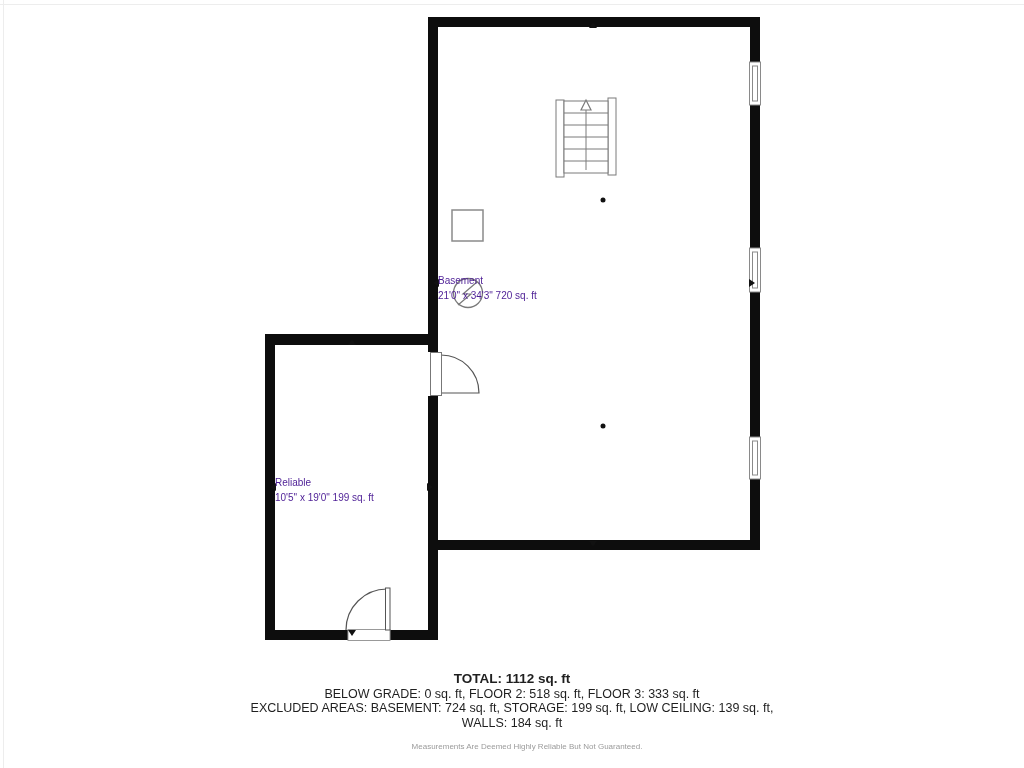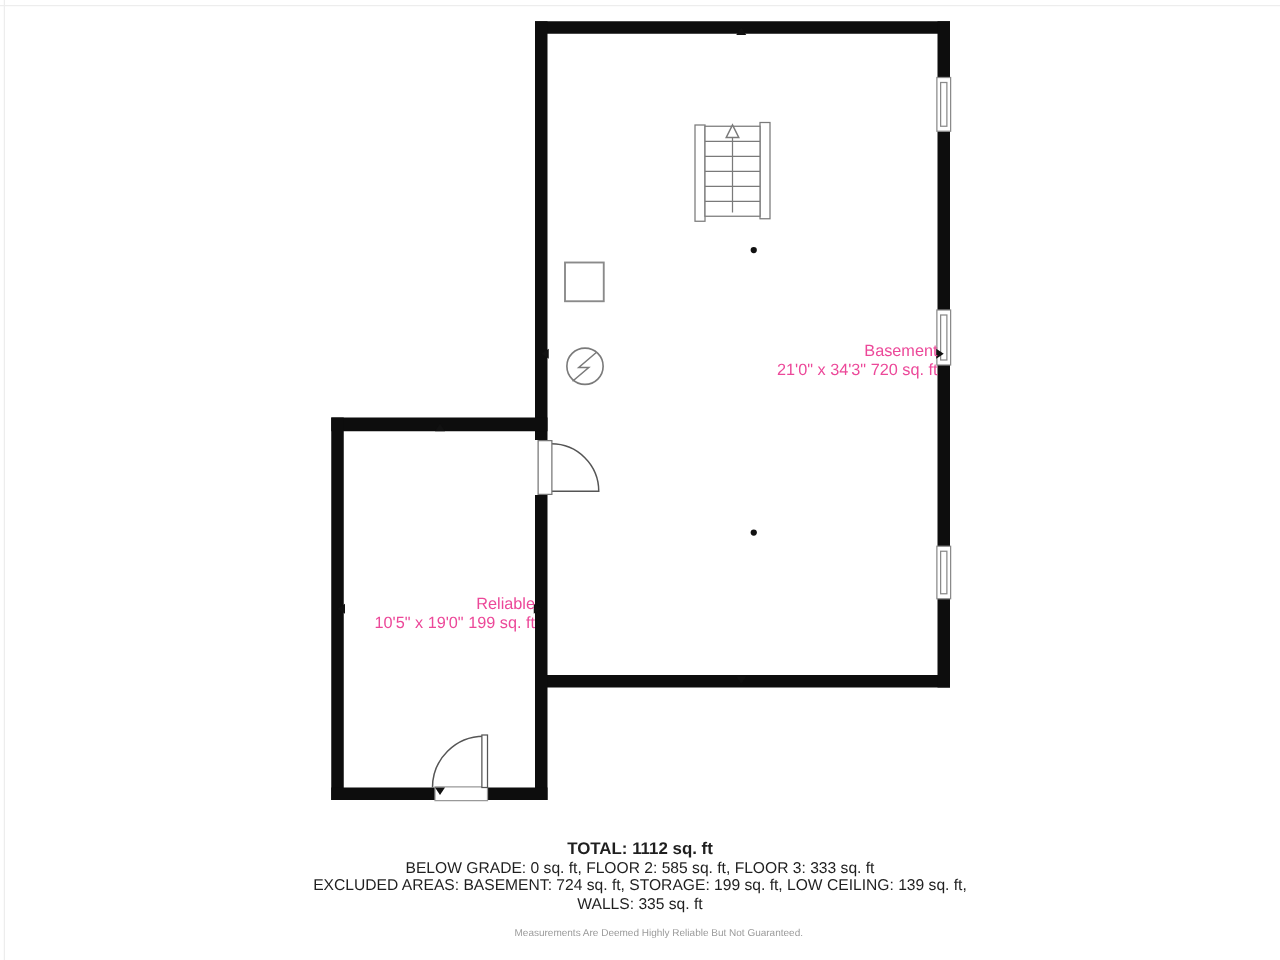--- a/index.html
+++ b/index.html
@@ -1,19 +1,19 @@
 <!DOCTYPE html>
 <html><head>
 <meta charset="utf-8">
 <style>
   html,body{margin:0;padding:0;background:#fff;}
   #stage{position:relative;width:1024px;height:768px;background:#ffffff;overflow:hidden;
          font-family:"Liberation Sans","DejaVu Sans",sans-serif;}
   #plan-svg{position:absolute;left:0;top:0;}
-  .room-label{position:absolute;text-align:right;color:#ec4899;font-size:13px;line-height:15px;}
+  .room-label{position:absolute;text-align:left;color:#4c1d95;font-size:10px;line-height:15px;}
   .room-label .room-name{font-weight:400;}
   #basement-label{left:438px;top:273px;width:312px;}
   #storage-label{left:275px;top:475px;width:153px;}
   #summary{position:absolute;left:0;top:672px;width:1024px;text-align:center;
            color:#1f1f1f;font-size:12.5px;line-height:14.7px;}
   #summary .total-line{font-weight:700;font-size:13.5px;}
   #disclaimer{position:absolute;left:0;top:742px;width:1020px;text-align:center;
               color:#9b9b9b;font-size:8px;line-height:10px;margin-left:17px;}
 </style>
 </head>
@@ -117,20 +117,20 @@
     <div class="room-dims">21'0" x 34'3" 720 sq. ft</div>
   </div>
 
   <div class="room-label" id="storage-label">
     <div class="room-name">Reliable</div>
     <div class="room-dims">10'5" x 19'0" 199 sq. ft</div>
   </div>
 
   <div id="summary">
     <div class="total-line">TOTAL: 1112 sq. ft</div>
-    <div>BELOW GRADE: 0 sq. ft, FLOOR 2: 585 sq. ft, FLOOR 3: 333 sq. ft</div>
+    <div>BELOW GRADE: 0 sq. ft, FLOOR 2: 518 sq. ft, FLOOR 3: 333 sq. ft</div>
     <div>EXCLUDED AREAS: BASEMENT: 724 sq. ft, STORAGE: 199 sq. ft, LOW CEILING: 139 sq. ft,</div>
-    <div>WALLS: 335 sq. ft</div>
+    <div>WALLS: 184 sq. ft</div>
   </div>
 
   <div id="disclaimer">Measurements Are Deemed Highly Reliable But Not Guaranteed.</div>
 
 </div>
 
 </body></html>

